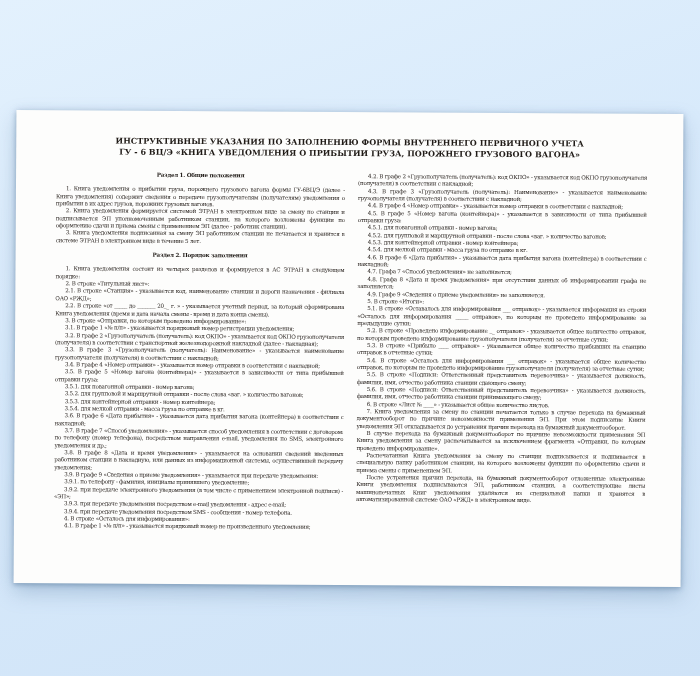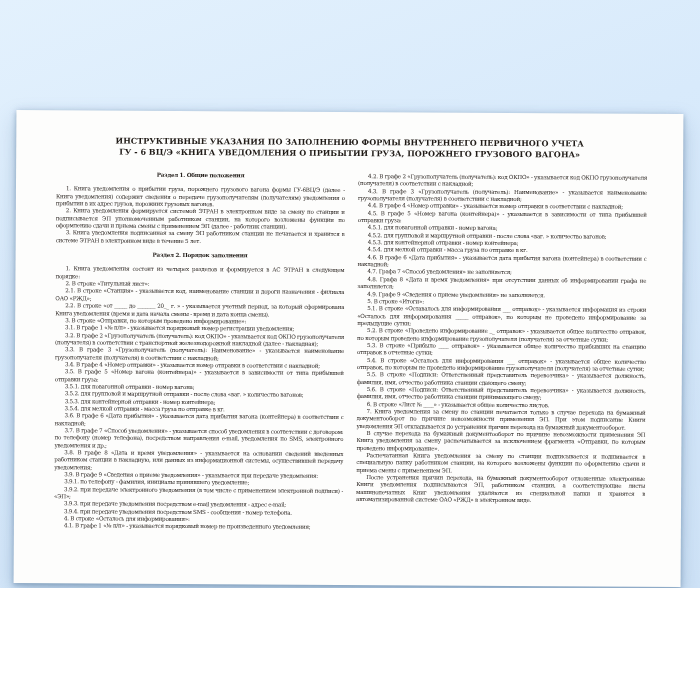--- a/index.html
+++ b/index.html
@@ -2,21 +2,21 @@
 <html lang="ru"><head>
 <meta charset="utf-8">
 <style>
   html, body {
     margin: 0; padding: 0;
     width: 700px; height: 700px;
     font-family: "DejaVu Serif", serif;
   }
   .scene {
     position: relative;
-    width: 700px; height: 588px;
+    width: 700px; height: 676px;
     overflow: hidden;
     background: linear-gradient(160deg, #e3f1fd 0%, #d8eafb 40%, #cfe3f7 100%);
   }
   .paper {
     position: absolute;
     left: 15px; top: 112px;
     width: 667px; height: 473px;
     background: #fdfdfc;
     transform: rotate(0.35deg);
     transform-origin: 50% 50%;

